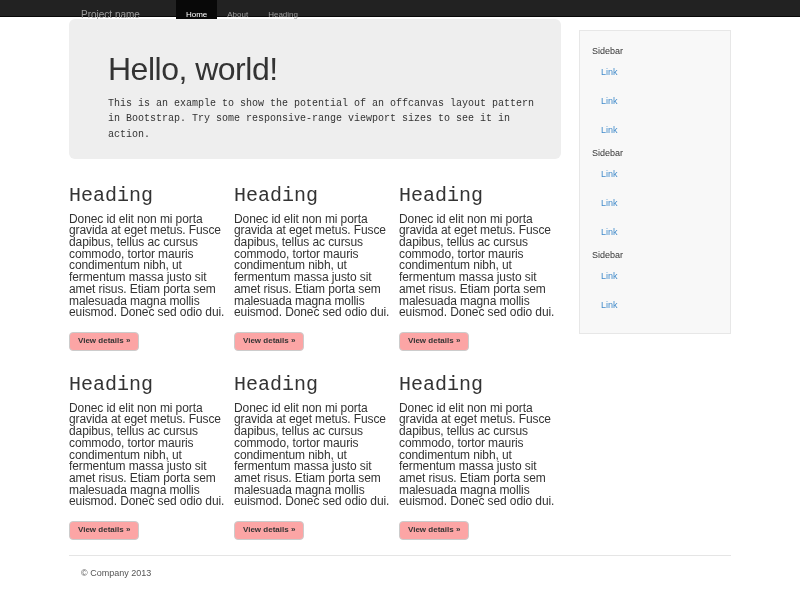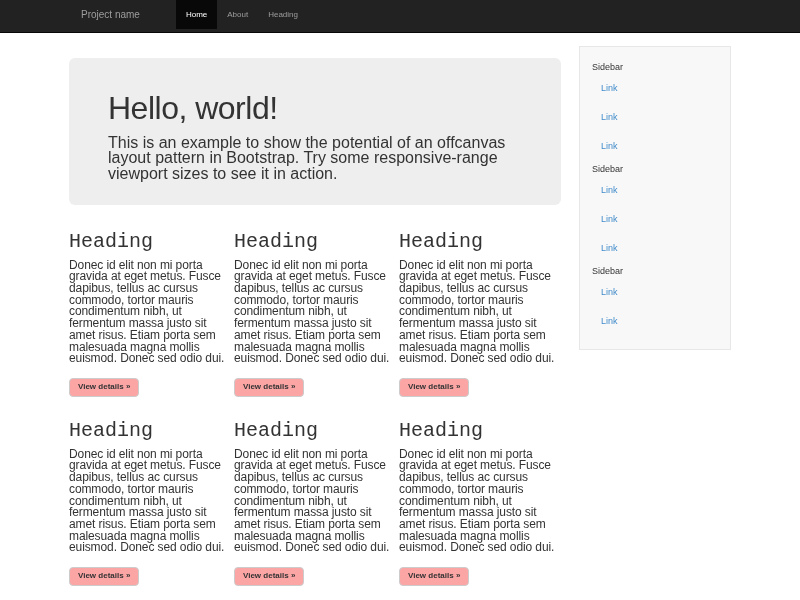--- a/index.html
+++ b/index.html
@@ -8,21 +8,21 @@
     width: 800px; height: 600px;
     background: #ffffff;
     color: #333333;
     font-family: "Liberation Sans", sans-serif;
     overflow: hidden;
     position: relative;
   }
 
   
   .navbar {
-    height: 33px;
+    height: 17px;
     background: #222222;
     border-bottom: 1px solid #080808;
     width: 100%;
   }
   .navbar-inner {
     width: 680px;
     margin: 0 auto;
     height: 29px;
     display: flex;
     align-items: stretch;
@@ -61,39 +61,40 @@
   }
   .content-row {
     display: flex;
     align-items: flex-start;
   }
   .main-col  { width: 510px; padding: 0 9px; }
   .side-col  { width: 170px; padding: 0 9px; }
 
   
   .jumbotron {
-    margin-top: 25px;
+    margin-top: 2px;
     background: #eeeeee;
     border-radius: 6px;
-    padding: 32px 10px 23px 39px;
+    padding: 32px 10px 16px 39px;
   }
   .jumbotron h1 {
     margin: 0;
     font-size: 32px;
     font-weight: normal;
     line-height: 1.15;
     color: #333333;
     letter-spacing: -0.5px;
   }
   .jumbotron p {
     margin: 8px 0 0;
-    font-size: 16px;
+    font-size: 10px;
     line-height: 15.6px;
     color: #333333;
     max-width: 462px;
+    font-family: Liberation Mono, monospace;
   }
 
   
   .cards-row { display: flex; }
   .cards-row.first  { margin-top: 15px; }
   .cards-row.second { margin-top: 12px; }
   .card-col { width: 170px; padding: 0 9px 0 0; }
   .card-col h2 {
     font-size: 20px;
     font-weight: normal;

